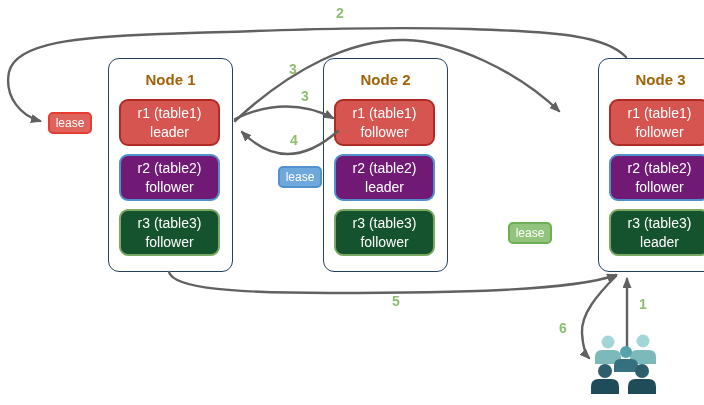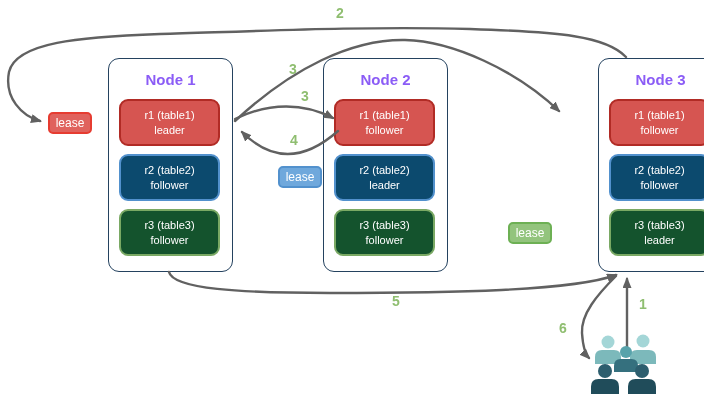--- a/index.html
+++ b/index.html
@@ -9,32 +9,32 @@
   }
   
   .node{
     position:absolute;top:58px;width:125px;height:214px;background:#ffffff;
     border:1.5px solid #24425f;border-radius:11px;box-sizing:border-box;
   }
   .node--1{left:108px}
   .node--2{left:323px}
   .node--3{left:598px}
   .node-title{
-    text-align:center;margin-top:12px;font-weight:bold;font-size:15px;color:#8b5cf6;
+    text-align:center;margin-top:12px;font-weight:bold;font-size:15px;color:#a16207;
   }
   
   .range{
     position:absolute;left:10px;width:101px;height:47px;border-radius:9px;
     box-sizing:border-box;border:2px solid transparent;color:#fff;
     display:flex;flex-direction:column;align-items:center;justify-content:center;
-    font-size:11px;line-height:1.3;text-align:center;
+    font-size:14px;line-height:1.3;text-align:center;
   }
   .range--0{top:40px}.range--1{top:95px}.range--2{top:150px}
   .c-red{background:#d65551;border-color:#b12b25}
-  .c-blue{background:#0c4a6e;border-color:#5291cd}
+  .c-blue{background:#701a75;border-color:#5291cd}
   .c-green{background:#14532d;border-color:#7aa964}
   
   .lease{
     position:absolute;width:44px;height:22px;border-radius:5px;box-sizing:border-box;
     border:2px solid transparent;color:#fff;font-size:12px;
     display:flex;align-items:center;justify-content:center;
   }
   .lease--red{left:48px;top:112px;background:#e0625d;border-color:#e63c31}
   .lease--blue{left:278px;top:166px;background:#6fa8dc;border-color:#5291cd}
   .lease--green{left:508px;top:222px;background:#93c47d;border-color:#6db054}

